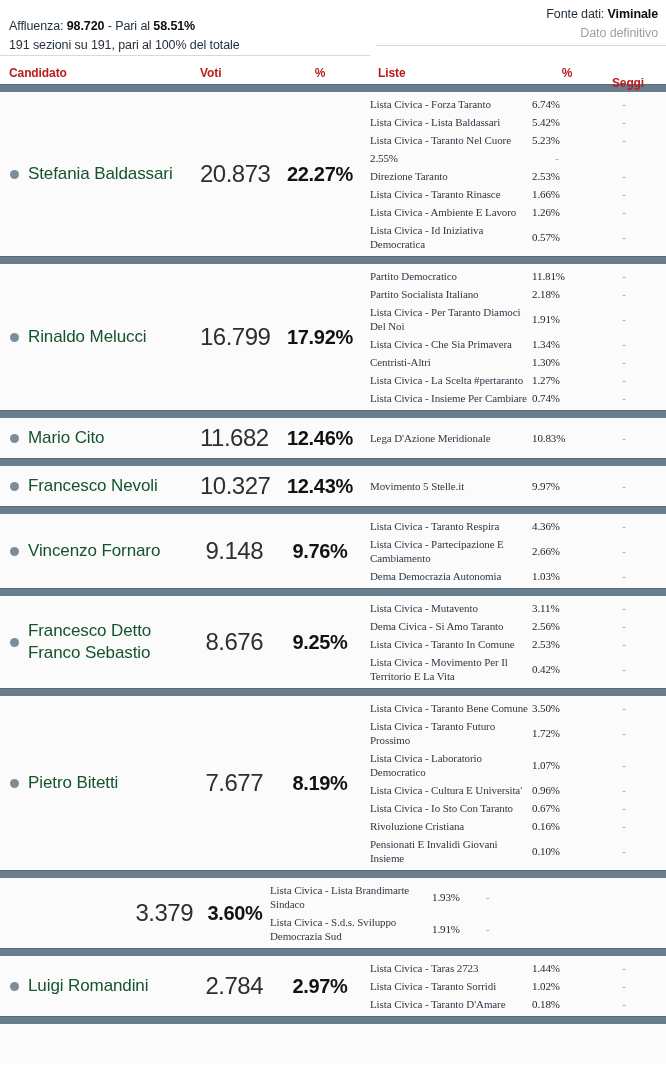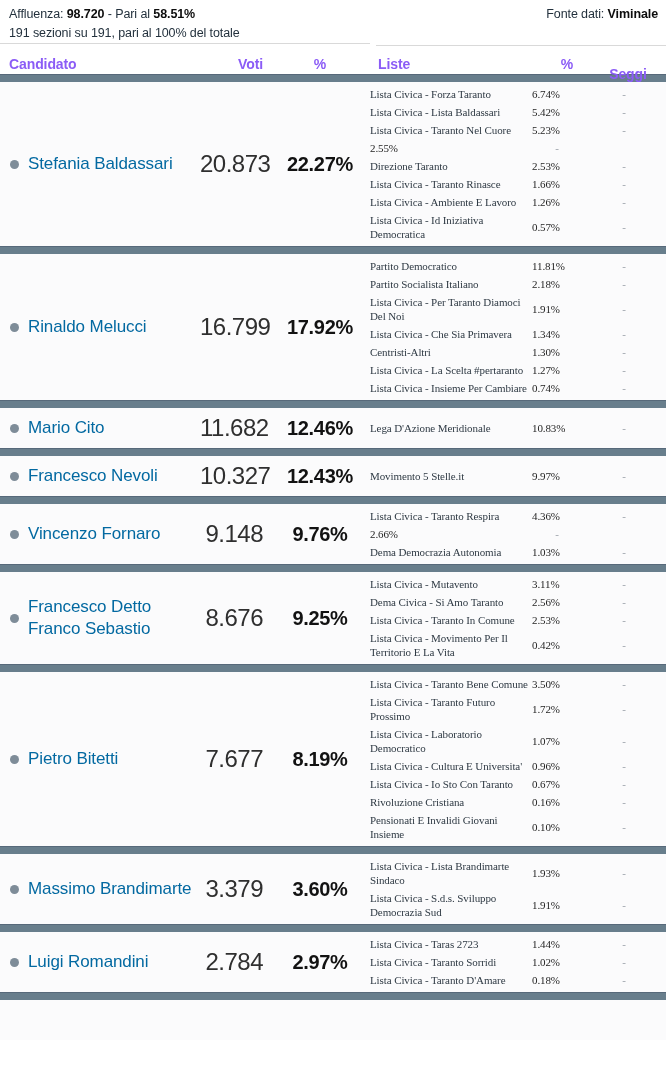--- a/index.html
+++ b/index.html
@@ -21,43 +21,44 @@
     letter-spacing:-0.1px;
   }
   .page{width:666px;}
 
   
   .topbar{display:flex;align-items:flex-start;}
   .tb-left{
     width:370px;height:44px;
     padding:6px 0 0 9px;
     border-bottom:1px solid var(--line);
+    margin-top:12px;
   }
   .tb-gap{width:6px;height:46px;}
   .tb-right{
     flex:1;height:46px;
     padding:6px 8px 0 0;
     border-bottom:1px solid var(--line);
     text-align:right;
   }
   .affluenza-line{font-size:12.5px;line-height:17px;color:var(--ink);}
   .affluenza-line b{color:#0d0d0d;}
   .sezioni-line{font-size:12.5px;line-height:20px;color:var(--ink);}
   .fonte-line{font-size:12.5px;line-height:17px;color:var(--ink);}
   .fonte-line b{color:#0d0d0d;}
   .dato-line{font-size:12.5px;line-height:21px;color:var(--muted);}
 
   
   .grid4{display:grid;grid-template-columns:200px 70px 100px 1fr;}
   .lrow-grid{display:grid;grid-template-columns:162px 54px 1fr;padding-left:8px;align-items:center;}
 
   
-  .colheads{align-items:center;height:28px;font-size:14px;font-weight:bold;color:#8b5cf6;}
+  .colheads{align-items:center;height:28px;font-size:12px;font-weight:bold;color:#b91c1c;}
   .ch-candidato{padding-left:9px;}
-  .ch-voti{text-align:right;padding-right:7px;}
+  .ch-voti{text-align:left;padding-right:7px;}
   .ch-pct{text-align:center;}
   .ch-liste{}
   .ch-lpct{text-align:center;}
   .ch-seggi{text-align:center;padding-right:4px;margin-top:20px;}
 
   
   .bar{height:8px;background:var(--sep);border-top:1px solid var(--sep-edge);}
 
   
   .block{
@@ -65,21 +66,21 @@
     align-items:center;
     min-height:40px;
     padding:3px 0;
   }
   .cand-cell{display:flex;align-items:center;padding-left:10px;}
   .bullet{
     width:9px;height:9px;border-radius:50%;
     background:var(--bullet);
     margin-right:9px;flex:0 0 auto;
   }
-  .cand-name{font-size:17px;line-height:22px;color:#0369a1;}
+  .cand-name{font-size:17px;line-height:22px;color:#14532d;}
   .voti-cell{
     font-size:24px;color:#2f2f2f;
     text-align:right;padding-right:7px;
     letter-spacing:-0.5px;
   }
   .cpct-cell{
     font-size:20px;font-weight:bold;color:var(--ink-black);
     text-align:center;letter-spacing:-0.3px;
   }
   .lists-cell{}
@@ -102,20 +103,21 @@
         <b>58.51%</b>
       </div>
       <div class="sezioni-line">191 sezioni su 191, pari al 100% del totale</div>
     </div>
     <div class="tb-gap"></div>
     <div class="tb-right">
       <div class="fonte-line">
         <span>Fonte dati:</span>
         <b>Viminale</b>
       </div>
+      <div class="dato-line">Dato definitivo</div>
     </div>
   </div>
 
   <div class="colheads grid4">
     <div class="ch-candidato">Candidato</div>
     <div class="ch-voti">Voti</div>
     <div class="ch-pct">%</div>
     <div class="lrow-grid">
       <div class="ch-liste">Liste</div>
       <div class="ch-lpct">%</div>
@@ -261,20 +263,21 @@
         </div>
         <div class="voti-cell">9.148</div>
         <div class="cpct-cell">9.76%</div>
         <div class="lists-cell">
           <div class="lrow lrow-grid">
             <span class="lname">Lista Civica - Taranto Respira</span>
             <span class="lpct">4.36%</span>
             <span class="lseggi">-</span>
           </div>
           <div class="lrow lrow-grid">
+            <span class="lname">Lista Civica - Partecipazione E Cambiamento</span>
             <span class="lpct">2.66%</span>
             <span class="lseggi">-</span>
           </div>
           <div class="lrow lrow-grid">
             <span class="lname">Dema Democrazia Autonomia</span>
             <span class="lpct">1.03%</span>
             <span class="lseggi">-</span>
           </div>
         </div>
       </div>
@@ -350,24 +353,20 @@
           </div>
           <div class="lrow lrow-grid">
             <span class="lname">Pensionati E Invalidi Giovani Insieme</span>
             <span class="lpct">0.10%</span>
             <span class="lseggi">-</span>
           </div>
         </div>
       </div>
       <div class="bar"></div>
       <div class="block grid4">
-        <div class="cand-cell">
-          <span class="bullet"></span>
-          <span class="cand-name">Massimo Brandimarte</span>
-        </div>
         <div class="voti-cell">3.379</div>
         <div class="cpct-cell">3.60%</div>
         <div class="lists-cell">
           <div class="lrow lrow-grid">
             <span class="lname">Lista Civica - Lista Brandimarte Sindaco</span>
             <span class="lpct">1.93%</span>
             <span class="lseggi">-</span>
           </div>
           <div class="lrow lrow-grid">
             <span class="lname">Lista Civica - S.d.s. Sviluppo Democrazia Sud</span>

